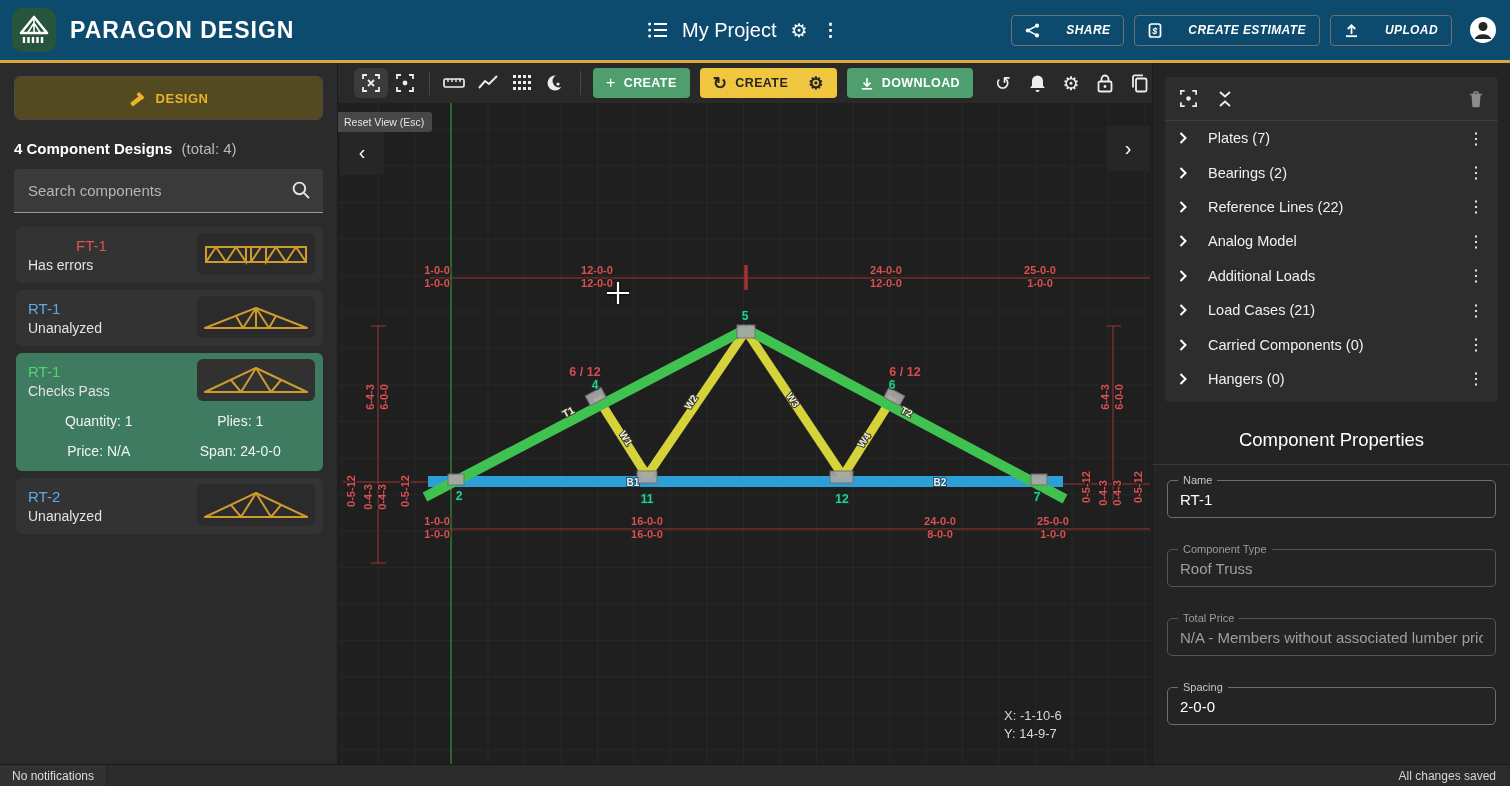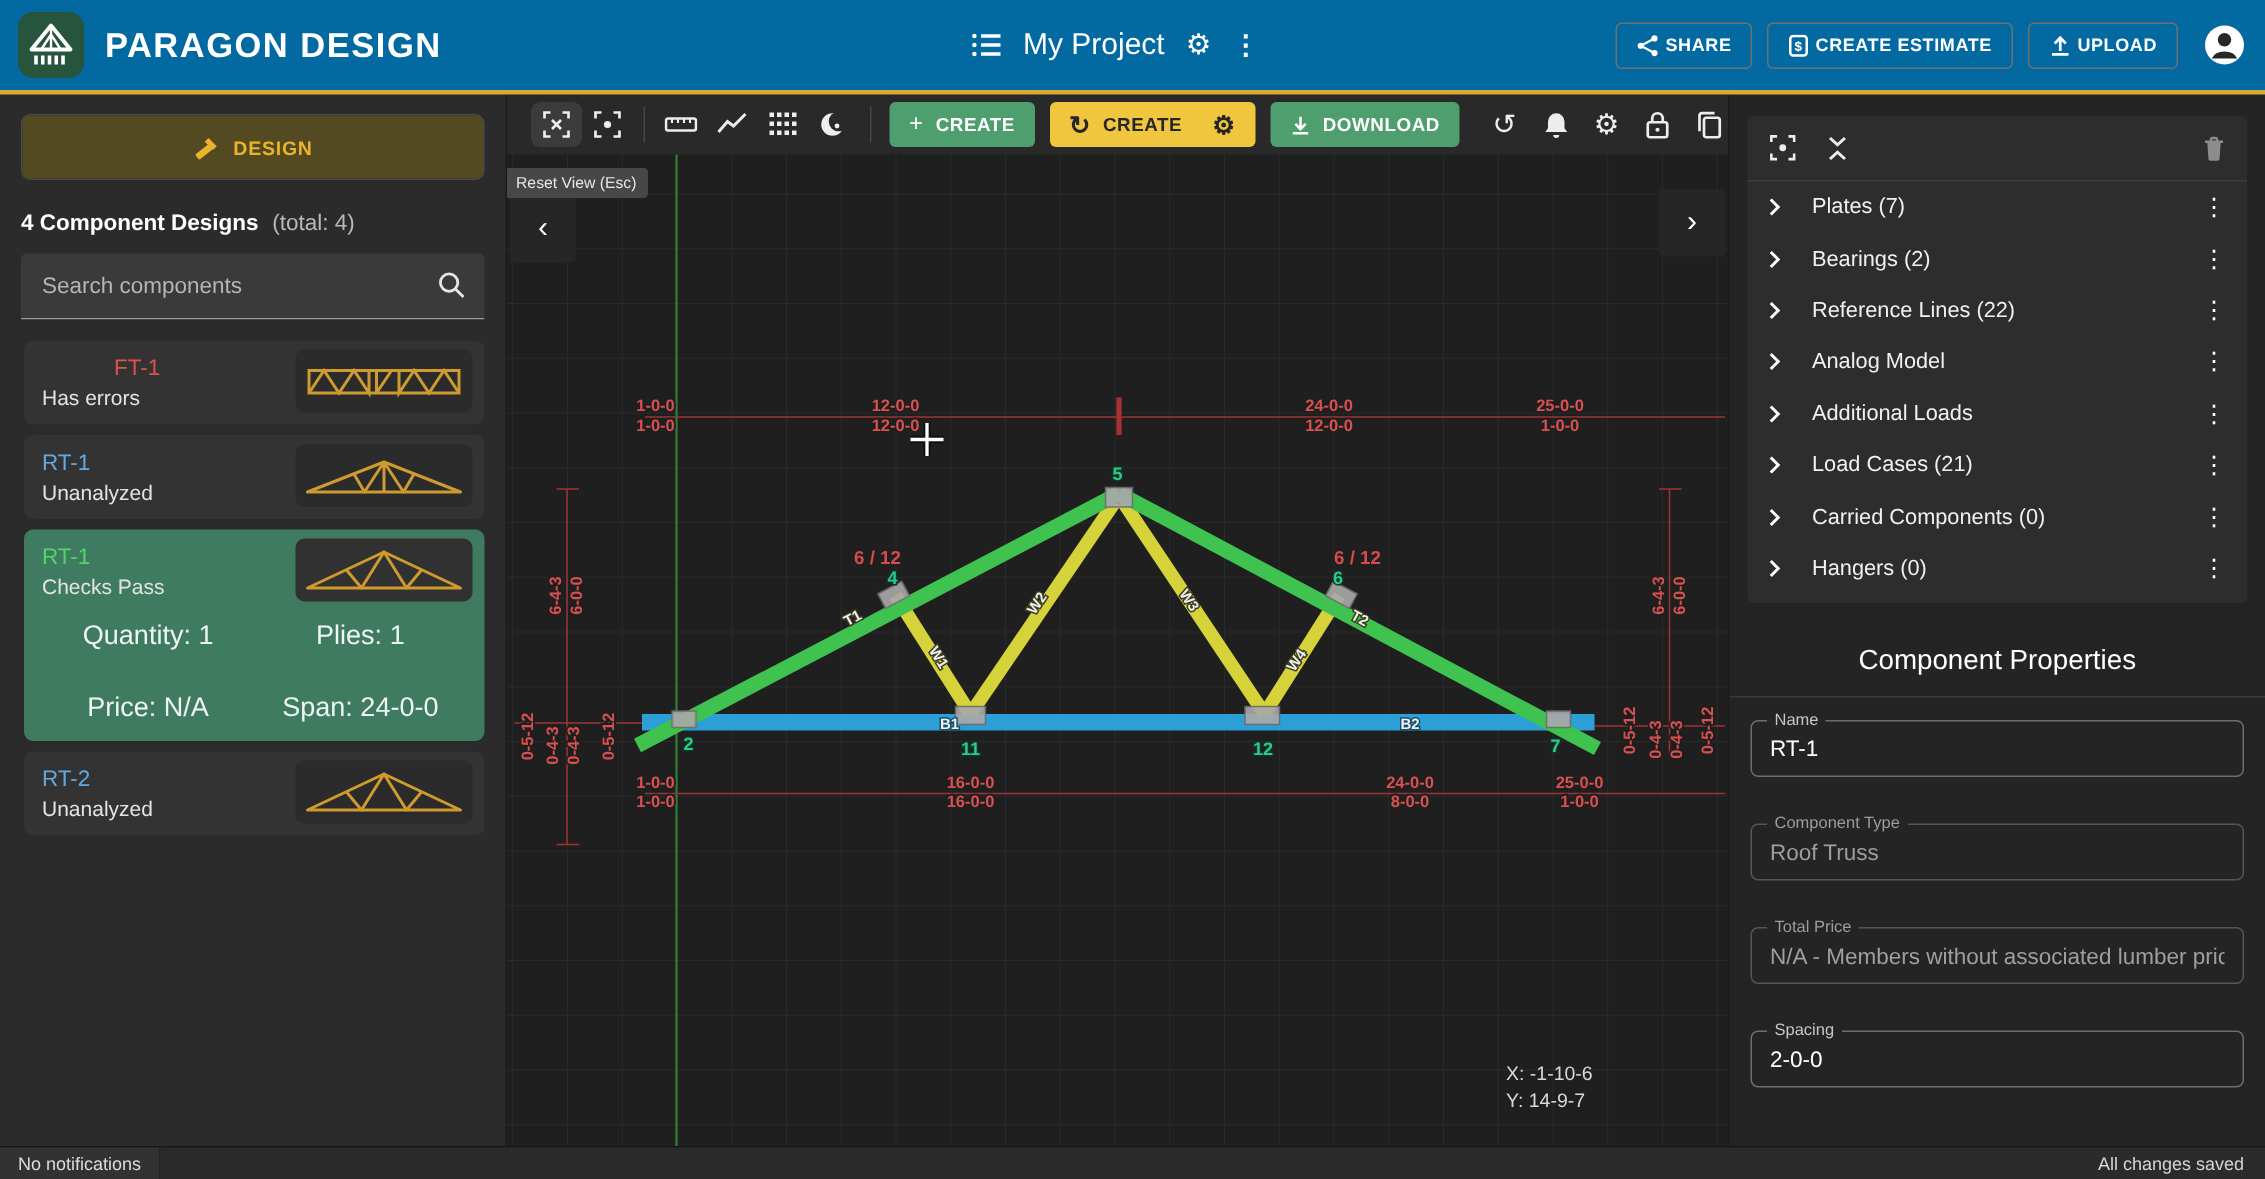--- a/index.html
+++ b/index.html
@@ -1,34 +1,34 @@
 <!DOCTYPE html>
 <html><head>
 <meta charset="utf-8">
 <style>
   * { margin:0; padding:0; box-sizing:border-box; }
   html,body { width:1510px; height:786px; overflow:hidden; background:#1a1a1a;
               font-family:"Liberation Sans", sans-serif; }
   .app { position:relative; width:1510px; height:786px; background:#1f1f1f; color:#eee; }
 
   
-  .topbar { position:absolute; top:0; left:0; width:100%; height:60px; background:#0369a1;
+  .topbar { position:absolute; top:0; left:0; width:100%; height:60px; background:#0c4a6e;
             display:flex; align-items:center; z-index:30; }
   .goldline { position:absolute; top:60px; left:0; width:100%; height:3px; background:#d9a93a; z-index:31; }
   .brand { display:flex; align-items:center; gap:14px; padding-left:12px; }
   .logo { width:44px; height:44px; border-radius:10px; background:#27543d; display:flex;
           align-items:center; justify-content:center; }
   .brand-name { font-size:23px; font-weight:bold; letter-spacing:1px; color:#fff; }
   .project { position:absolute; left:648px; top:0; height:60px; display:flex; align-items:center; gap:14px; }
   .project-title { font-size:20px; color:#fff; }
   .glyph { color:#fff; line-height:1; }
   .header-actions { position:absolute; right:12px; top:0; height:60px; display:flex; align-items:center; gap:10px; }
-  .hbtn { display:flex; align-items:center; gap:4px; height:31px; padding:0 13px; background:transparent;
+  .hbtn { display:flex; align-items:center; gap:26px; height:31px; padding:0 13px; background:transparent;
           border:1px solid #707070; border-radius:4px; color:#fff; font-size:12px; font-weight:bold;
-          letter-spacing:.4px; cursor:pointer; font-family:inherit; }
+          letter-spacing:.4px; cursor:pointer; font-family:inherit;font-style:italic; }
   .avatar { margin-left:6px; display:flex; align-items:center; }
 
   
   .sidebar { position:absolute; top:63px; left:0; width:338px; bottom:22px; background:#2b2b2b;
              border-right:1px solid #1c1c1c; z-index:10; }
   .canvas-area { position:absolute; top:63px; left:338px; width:814px; bottom:22px; background:#1f1f1f; overflow:hidden; }
   .rightpanel { position:absolute; top:63px; right:0; width:358px; bottom:22px; background:#242424;
                 border-left:1px solid #1c1c1c; z-index:10; }
 
   
@@ -46,21 +46,21 @@
   .search input::placeholder { color:#b5b5b5; }
   .search .sicon { position:absolute; right:12px; top:11px; }
   .components { margin:14px 14px 0 16px; display:flex; flex-direction:column; gap:7px; }
   .card { position:relative; background:#333333; border-radius:6px; padding:10px 12px; min-height:52px; cursor:pointer; }
   .card.selected { background:#3f7b60; }
   .card .cname { font-size:15px; }
   .card .cstatus { font-size:14px; color:#e3e3e3; margin-top:3px; }
   .thumb { position:absolute; right:8px; top:6px; width:118px; height:42px; background:#2b2b2b;
            border-radius:6px; display:flex; align-items:center; justify-content:center; }
   .card.selected .thumb { background:#313131; }
-  .cdetails { display:grid; grid-template-columns:1fr 1fr; margin-top:14px; row-gap:27px; font-size:18px;
+  .cdetails { display:grid; grid-template-columns:1fr 1fr; margin-top:14px; row-gap:14px; font-size:14px;
               color:#eef6f1; text-align:center; padding-bottom:2px; }
 
   
   .ctoolbar { position:absolute; top:0; left:0; width:100%; height:40px; background:#292929;
               display:flex; align-items:center; padding-left:16px; z-index:20; }
   .ticon { width:34px; height:30px; display:flex; align-items:center; justify-content:center;
            color:#ededed; border-radius:6px; cursor:pointer; flex:none; }
   .ticon.active { background:#3b3b3b; }
   .tdivider { width:1px; height:24px; background:#474747; margin:0 7px; flex:none; }
   .cbtn { display:flex; align-items:center; gap:8px; height:30px; padding:0 13px; border:none; border-radius:4px;

